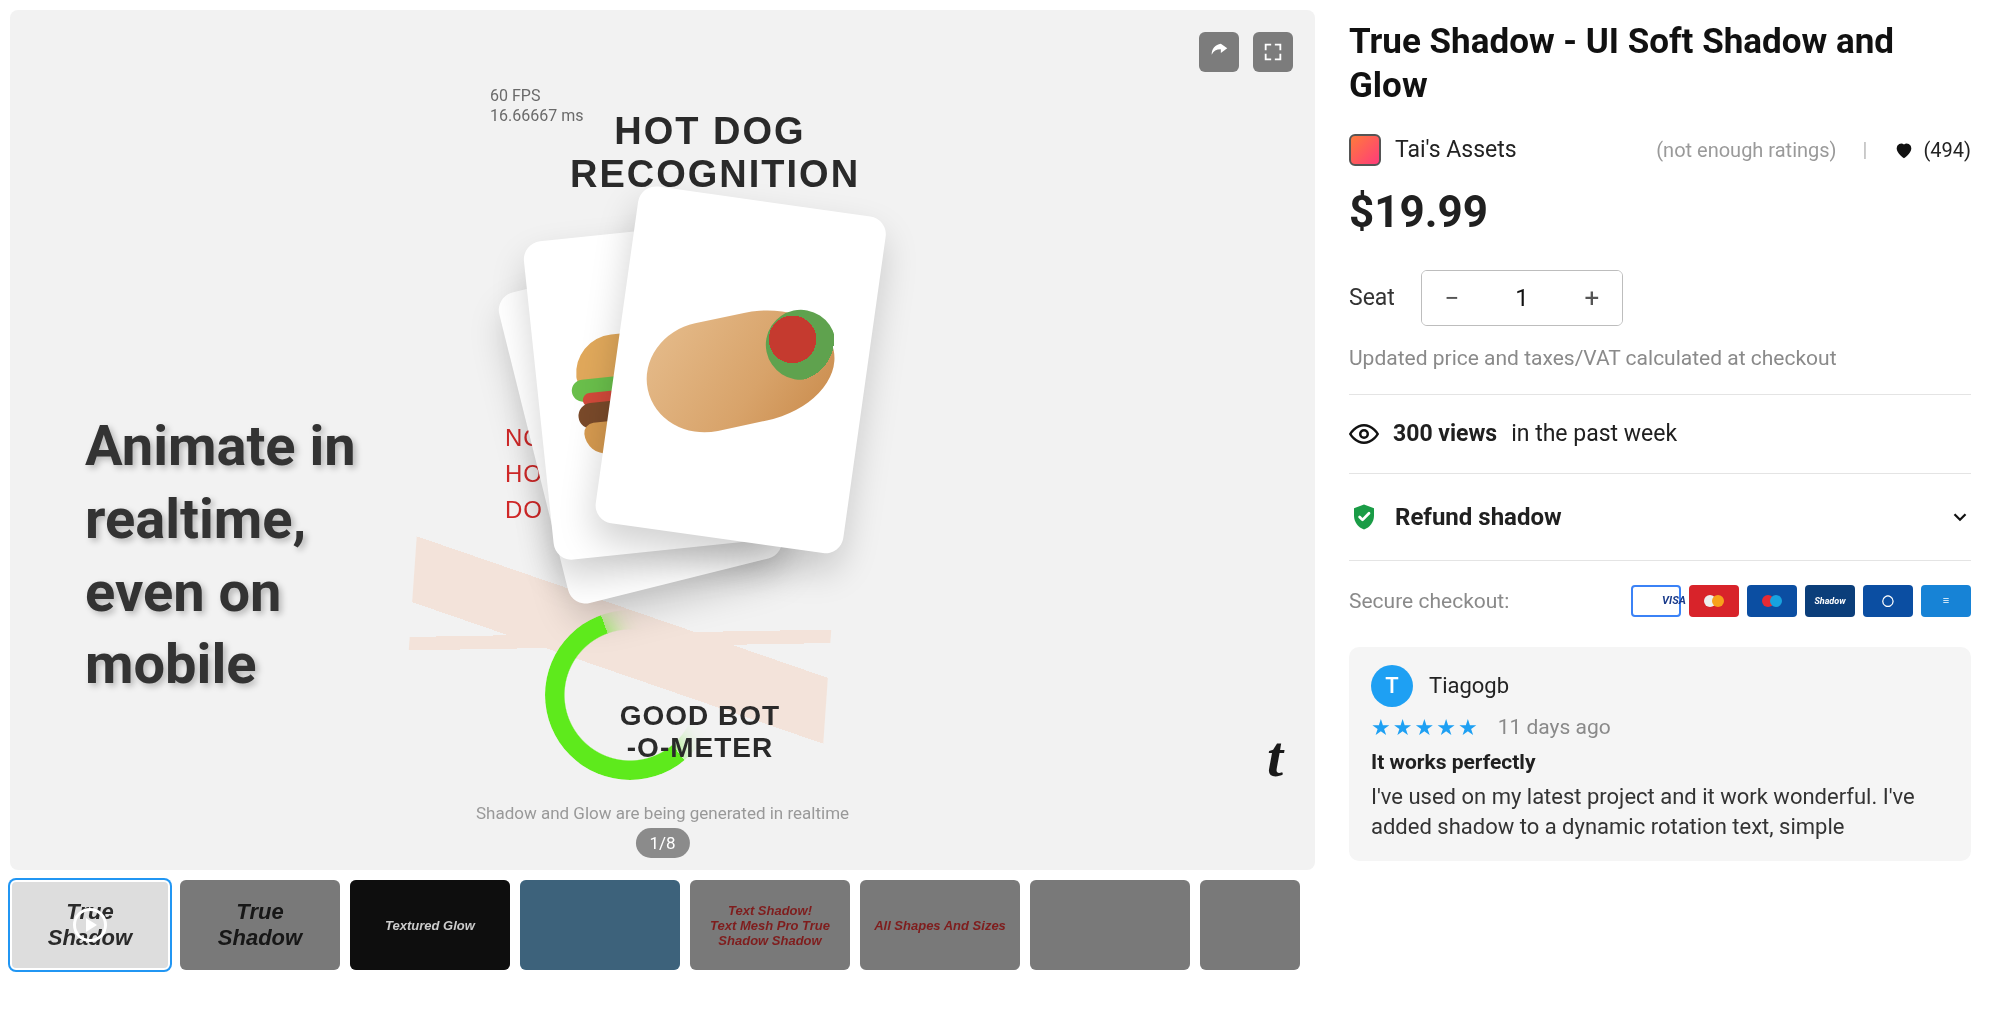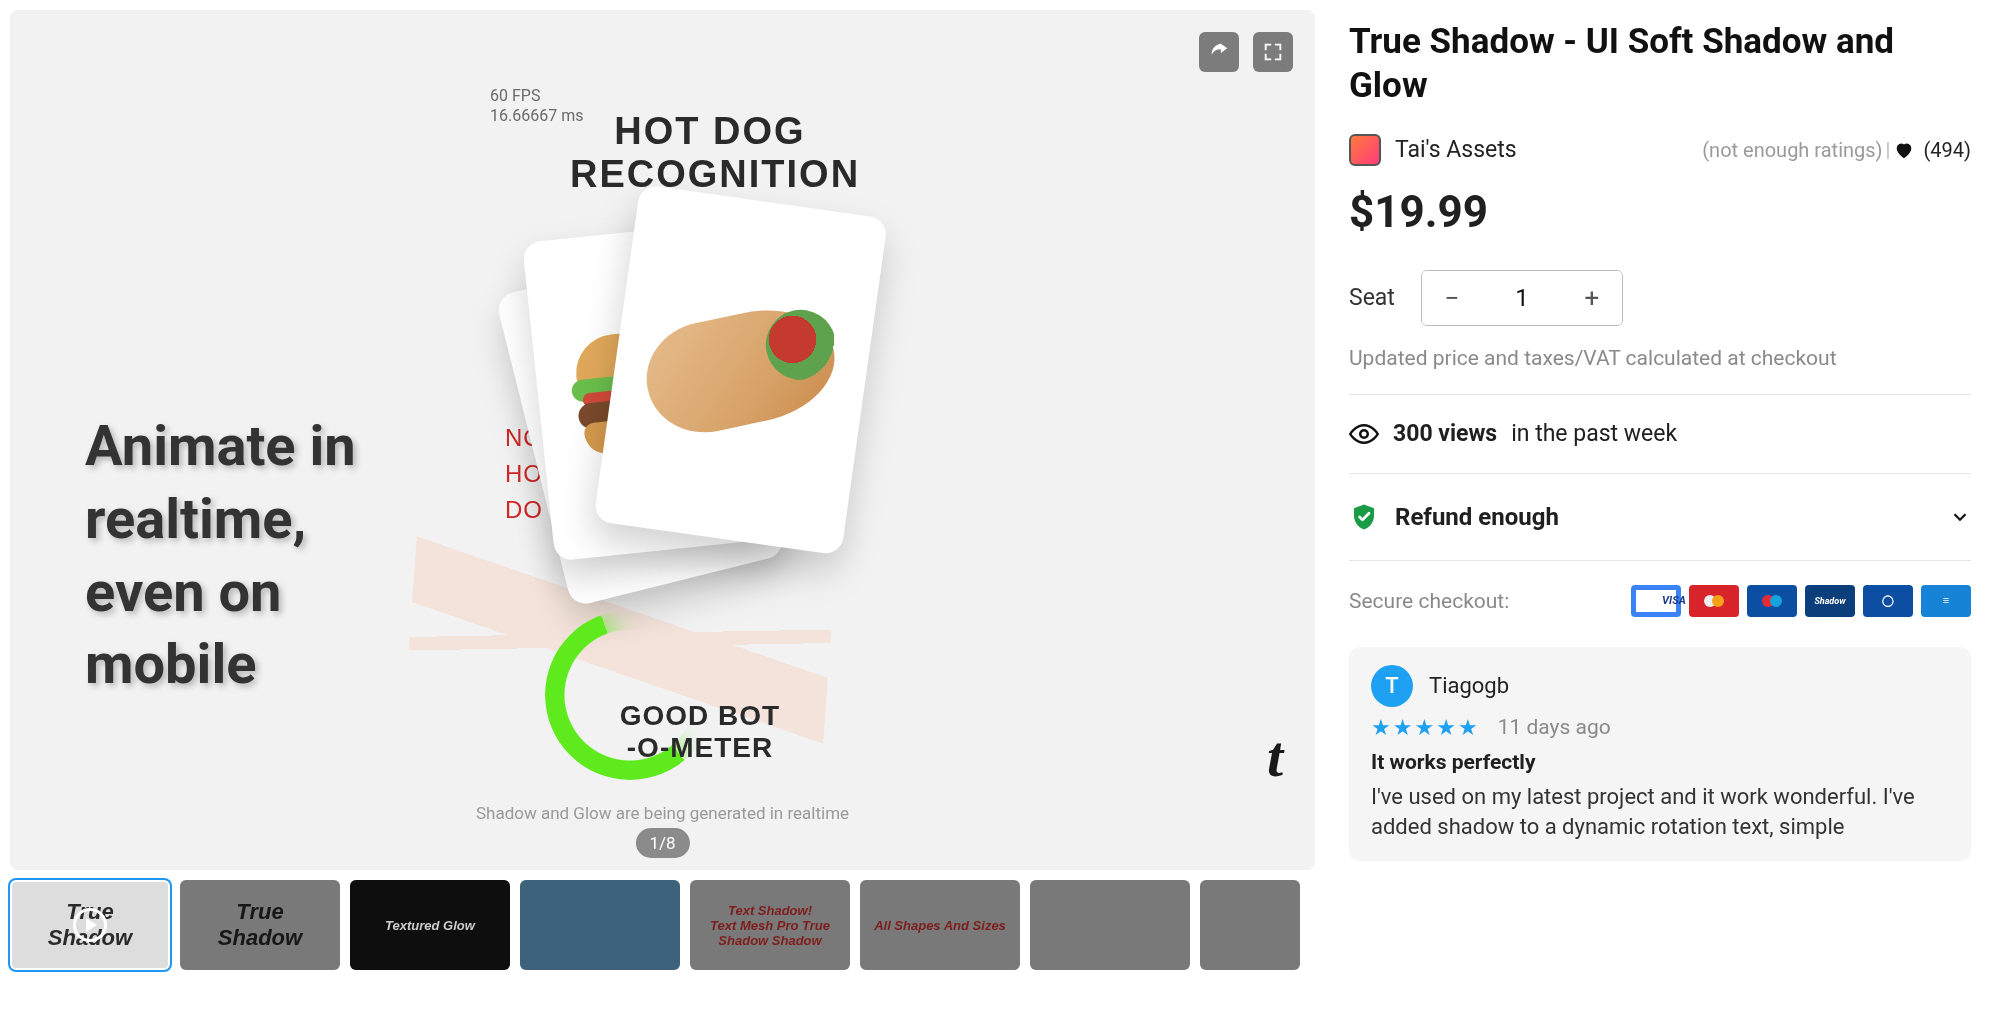--- a/index.html
+++ b/index.html
@@ -261,21 +261,21 @@
   .pub-icon {
     width: 32px; height: 32px;
     border-radius: 6px;
     background: linear-gradient(135deg, #ff7a3c, #ff3c7a);
     border: 2px solid #555;
   }
   .pub-name { font-size: 23px; color: #222; }
   .pub-right {
     margin-left: auto;
     display: flex; align-items: center;
-    gap: 3px;
+    gap: 26px;
     font-size: 20px;
     color: #9a9a9a;
   }
   .pub-sep { color: #bbb; }
   .fav-count { display: flex; align-items: center; gap: 8px; color: #222; font-size: 20px; }
   .heart { width: 22px; height: 22px; }
 
   .price { font-size: 44px; font-weight: 700; margin-bottom: 32px; }
 
   .seat-row { display: flex; align-items: center; gap: 26px; margin-bottom: 20px; }
@@ -337,21 +337,21 @@
   .wish-btn svg { width: 32px; height: 32px; stroke: #1ea0f3; fill: none; stroke-width: 2; }
 
   .secure-row { display: flex; align-items: center; font-size: 21px; color: #8a8a8a; margin-bottom: 30px; }
   .cards { margin-left: auto; display: flex; gap: 8px; }
   .paycard {
     width: 50px; height: 32px;
     border-radius: 4px;
     display: flex; align-items: center; justify-content: center;
     font-size: 11px; font-weight: 700; color: #fff;
   }
-  .pc-visa  { background: #fff; border: 5px solid #3b82f6; color: #1a3b8b; font-style: italic; padding-left: 36px; }
+  .pc-visa  { background: #fff; border: 2px solid #3b82f6; color: #1a3b8b; font-style: italic; padding-left: 36px; }
   .pc-mc    { background: #d8232a; }
   .pc-mc span { display:inline-block; width:12px; height:12px; border-radius:50%; background:#f7a11b; margin-left:-4px; }
   .pc-mc::before { content:""; display:inline-block; width:12px; height:12px; border-radius:50%; background:#eee; }
   .pc-mae   { background: #0b4ea2; }
   .pc-mae::before { content:""; display:inline-block; width:12px; height:12px; border-radius:50%; background:#e62b34; }
   .pc-mae span { display:inline-block; width:12px; height:12px; border-radius:50%; background:#17a3e0; margin-left:-4px; }
   .pc-pp    { background: #0b3e7a; font-style: italic; font-size: 9px; }
   .pc-dc    { background: #0b4ea2; }
   .pc-amex  { background: #1783d6; }
 
@@ -511,21 +511,21 @@
     <span class="views-count">300 views</span>
     <span>in the past week</span>
   </div>
   <div class="divider"></div>
 
   <div class="refund-row">
     <svg class="shield" viewBox="0 0 24 24" fill="#1a9c46">
         <path d="M12 2l8 3v6c0 5-3.4 9.4-8 11-4.6-1.6-8-6-8-11V5l8-3z"></path>
         <path d="M8.5 12l2.3 2.3L16 9" stroke="#fff" stroke-width="2.2" fill="none" stroke-linecap="round" stroke-linejoin="round"></path>
       </svg>
-    <span>Refund enough</span>
+    <span>Refund shadow</span>
     <svg class="chevron" width="22" height="22" viewBox="0 0 24 24" fill="none" stroke="#111" stroke-width="2.5">
         <path d="M6 9l6 6 6-6"></path>
       </svg>
   </div>
   <div class="divider"></div>
 
 
   <div class="secure-row">
     <span>Secure checkout:</span>
     <div class="cards">

